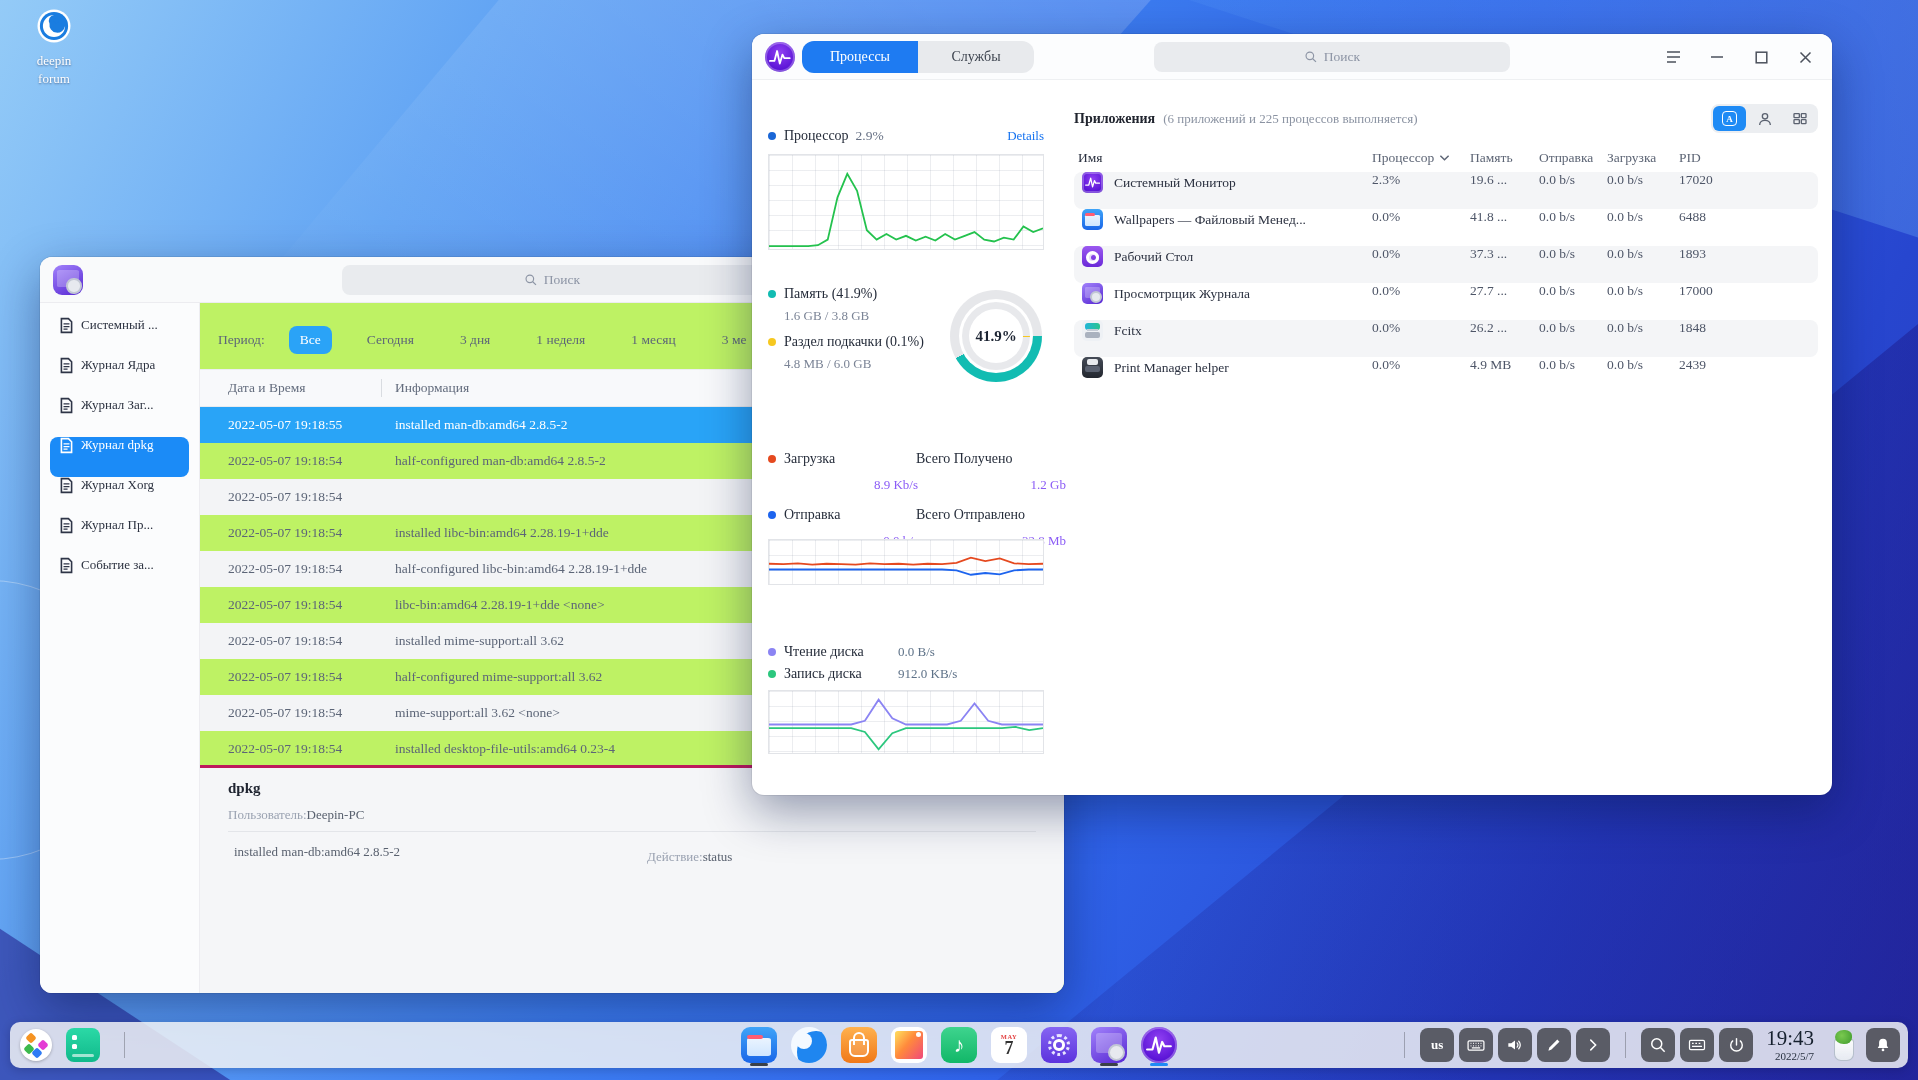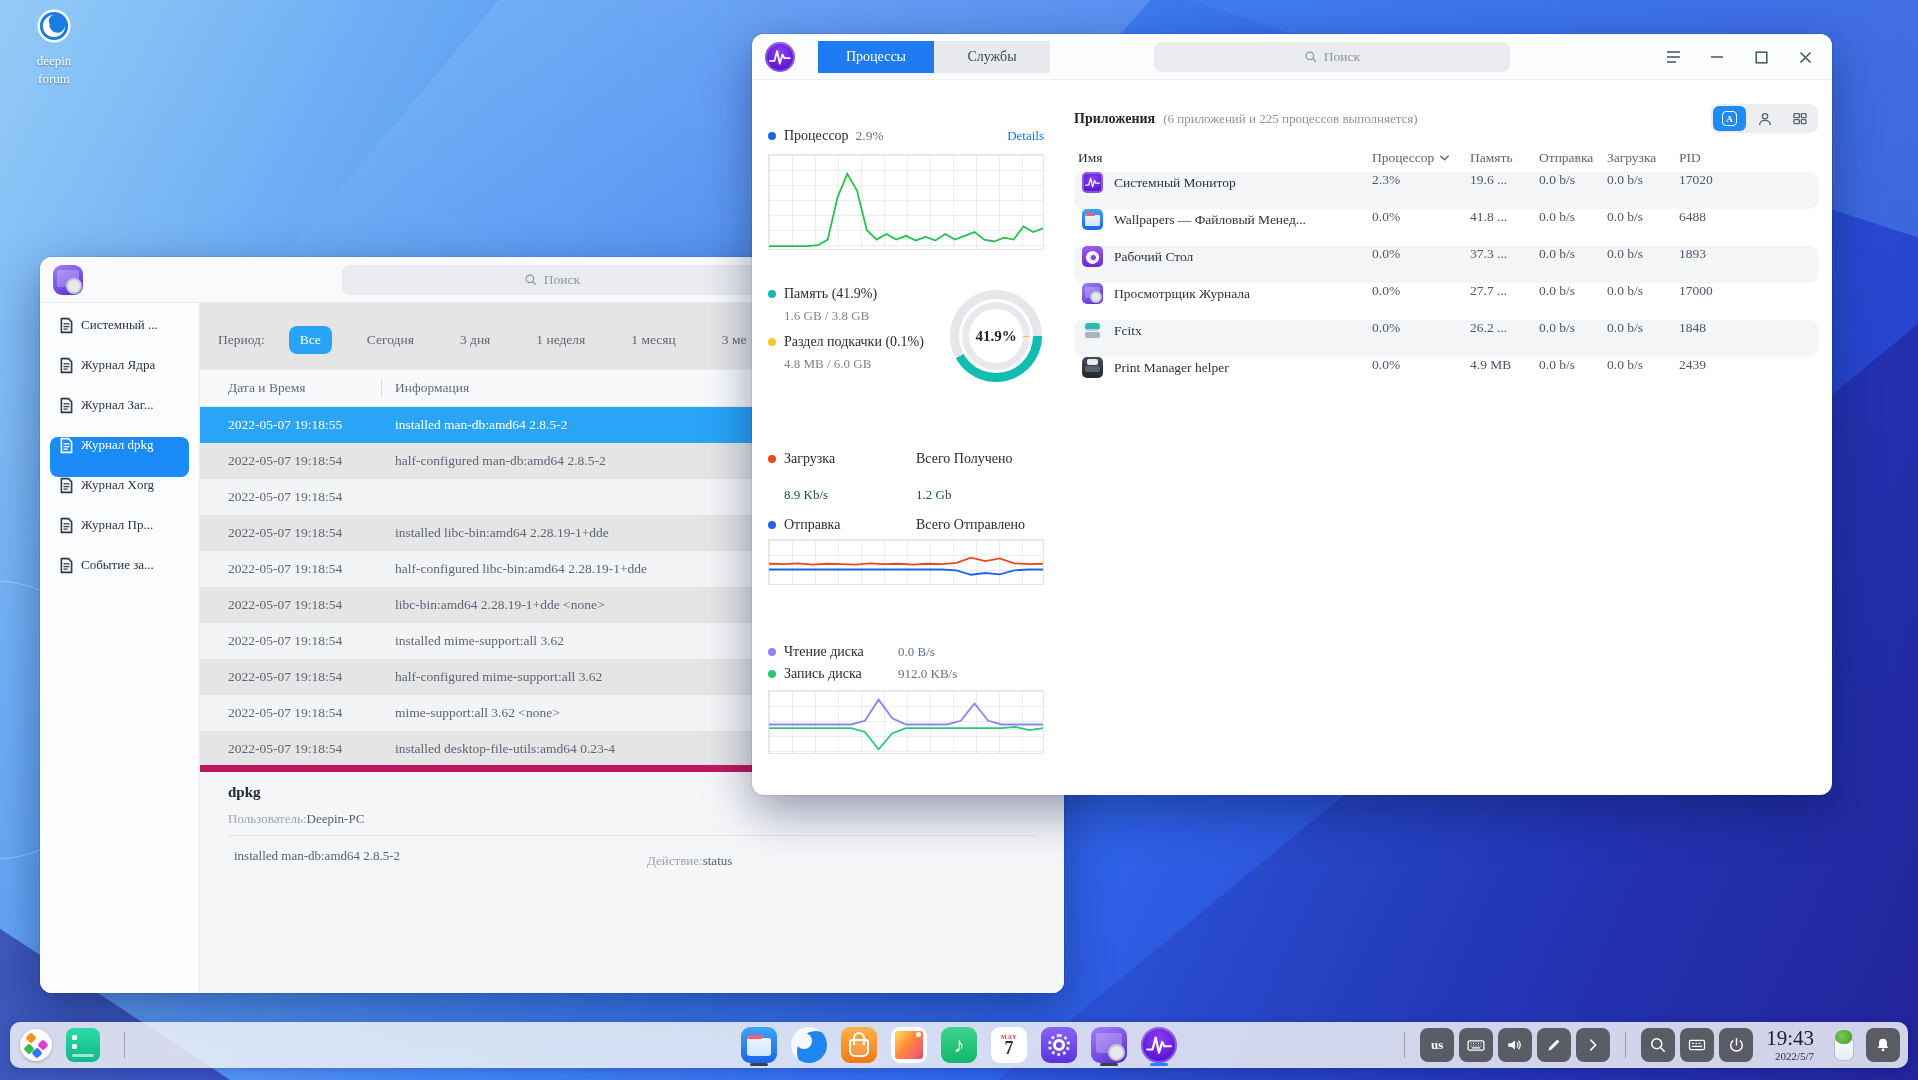--- a/index.html
+++ b/index.html
@@ -30,21 +30,21 @@
   
   .lv-titlebar{position:relative;height:46px;background:#f9fafb;border-bottom:1px solid #ececf0;}
   .sm-titlebar{position:relative;height:46px;background:#fcfdfe;border-bottom:1px solid #eef0f2;}
   .tbar-ic{position:absolute;left:13px;top:8px;width:30px!important;height:30px!important;}
   .search-box{position:absolute;top:8px;height:30px;background:#e9ebee;border-radius:8px;display:flex;
     align-items:center;justify-content:center;gap:6px;color:#8d95a5;font-size:13.5px;}
   #lv-search{left:50%;transform:translateX(-50%);width:420px;}
   #sm-search{left:402px;width:356px;}
   .search-ico svg{display:block;}
 
-  .sm-tabs{position:absolute;left:66px;top:7px;height:32px;display:flex;border-radius:0;overflow:hidden;font-size:14px;}
+  .sm-tabs{position:absolute;left:50px;top:7px;height:32px;display:flex;border-radius:12px;overflow:hidden;font-size:14px;}
   .sm-tab{display:flex;align-items:center;justify-content:center;width:116px;}
   .sm-tab.active{background:#1e7bf2;color:#fff;}
   .sm-tab:not(.active){background:#e8eaed;color:#3d444f;}
 
   .winbtns{position:absolute;right:8px;top:0;height:46px;display:flex;align-items:center;gap:6px;}
   .winbtn{width:38px;height:34px;display:flex;align-items:center;justify-content:center;color:#4b515c;}
 
   
   #sm-left{position:absolute;left:0;top:46px;width:308px;bottom:0;font-size:13.5px;}
   .dot{display:inline-block;width:8px;height:8px;border-radius:50%;margin-right:8px;flex:0 0 auto;}
@@ -66,21 +66,21 @@
   .donut{position:absolute;left:198px;top:210px;width:92px;height:92px;border-radius:50%;}
   .donut-hole{position:absolute;inset:9px;border-radius:50%;background:#fff;}
   .ring2{position:absolute;inset:12px;border-radius:50%;background:conic-gradient(from 90deg,#f6c820 0 0.6%,#e8e9ec 0);}
   .ring2::after{content:"";position:absolute;inset:7px;border-radius:50%;background:#fff;}
   .donut-label{position:absolute;inset:0;display:flex;align-items:center;justify-content:center;
     font-size:15px;font-weight:bold;color:#1d2533;}
   .net-col{position:absolute;top:370px;width:150px;}
   #net-col1{left:16px;}#net-col2{left:164px;}
   .net-group{margin-bottom:13px;}
   .net-group .row1{display:flex;align-items:center;height:18px;}
-  .net-group .row2{color:#14532d;font-size:13px;margin-left:16px;margin-top:19px;height:16px;}
+  .net-group .row2{color:#8b5cf6;font-size:13px;margin-left:16px;margin-top:9px;height:16px;text-align:right;}
   #net-col2 .row2{margin-left:0;}
   .disk-row{position:absolute;left:16px;display:flex;align-items:center;height:20px;}
   #disk-row1{top:562px;}#disk-row2{top:584px;}
   .disk-row .stat-label{width:104px;}
   .disk-val{color:#5d7187;font-size:13px;margin-left:10px;}
 
   
   #sm-right{position:absolute;left:308px;right:0;top:46px;bottom:0;}
   .proc-summary{position:absolute;left:14px;right:14px;top:24px;display:flex;align-items:center;gap:8px;}
   .summary-title{font-weight:bold;font-size:14px;color:#20242e;}
@@ -103,36 +103,36 @@
   .hdr-clip{white-space:nowrap;overflow:hidden;}
 
   
   #lv-side{position:absolute;left:0;top:46px;bottom:0;width:160px;background:#fbfcfd;border-right:1px solid #ededf1;padding-top:14px;}
   .lv-side-item{height:40px;display:flex;align-items:flex-start;gap:6px;margin:0 10px;padding:0 8px;border-radius:8px;
     font-size:13px;color:#2c3240;white-space:nowrap;overflow:hidden;}
   .lv-side-item.sel{background:#1b8bf7;color:#fff;}
   .lv-side-ico{width:17px;height:17px;color:#2e3547;flex:0 0 auto;}
   .lv-side-item.sel .lv-side-ico{color:#fff;}
   .lv-side-ico svg{display:block;width:100%;height:100%;}
-  #lv-content{position:absolute;left:160px;right:0;top:46px;bottom:0;background:#e5e5e5;}
+  #lv-content{position:absolute;left:160px;right:0;top:46px;bottom:0;background:#bef264;}
   .lv-filters{position:absolute;left:18px;top:22px;height:30px;display:flex;align-items:center;gap:24px;
     font-size:13.5px;color:#5d6678;white-space:nowrap;}
   .lv-pill{padding:6px 11px;border-radius:8px;}
   .lv-pill.sel{background:#2aa3f7;color:#fff;}
   .lv-header{position:absolute;left:0;right:0;top:66px;height:38px;background:#f8f9fb;border-top:1px solid #eceef0;
     border-bottom:1px solid #e9ebee;display:flex;align-items:center;padding-left:28px;font-size:13.5px;color:#636c7d;}
   .lv-header .lv-date{flex:0 0 153px;}
   .lv-col-divider{width:1px;height:18px;background:#d9dce1;margin-right:13px;}
   .lv-rows{position:absolute;left:0;right:0;top:104px;height:358px;overflow:hidden;}
   .lv-row{display:flex;align-items:center;height:36px;padding-left:28px;font-size:13.5px;color:#5c6577;}
   .lv-row.alt{background:#f3f4f6;}
   .lv-row.sel{background:#29a4f7;color:#fff;}
   .lv-date{flex:0 0 167px;}
   .lv-info{flex:1;white-space:nowrap;overflow:hidden;}
-  .lv-detail{position:absolute;left:0;right:0;top:462px;bottom:0;background:#f5f6f8;border-top:7px solid #be185d;}
+  .lv-detail{position:absolute;left:0;right:0;top:462px;bottom:0;background:#f5f6f8;border-top:3px solid #be185d;}
   .det-title{position:absolute;left:28px;top:12px;font-size:15px;font-weight:bold;color:#1f2430;}
   .det-meta{position:absolute;top:39px;font-size:13px;color:#9aa2b1;}
   #det-user{left:28px;}#det-action{left:447px;margin-top:42px;}
   .det-meta b{color:#59616f;font-weight:normal;}
   .det-divider{position:absolute;left:28px;right:28px;top:63px;height:1px;background:#e3e5e9;}
   .det-text{position:absolute;left:34px;top:76px;font-size:13px;color:#59616f;}
 
   
   .taskbar{position:absolute;left:10px;right:10px;bottom:12px;height:46px;background:rgba(243,244,246,.84);
     border-radius:10px;z-index:5;display:flex;align-items:center;box-shadow:0 2px 10px rgba(0,0,30,.2);}

